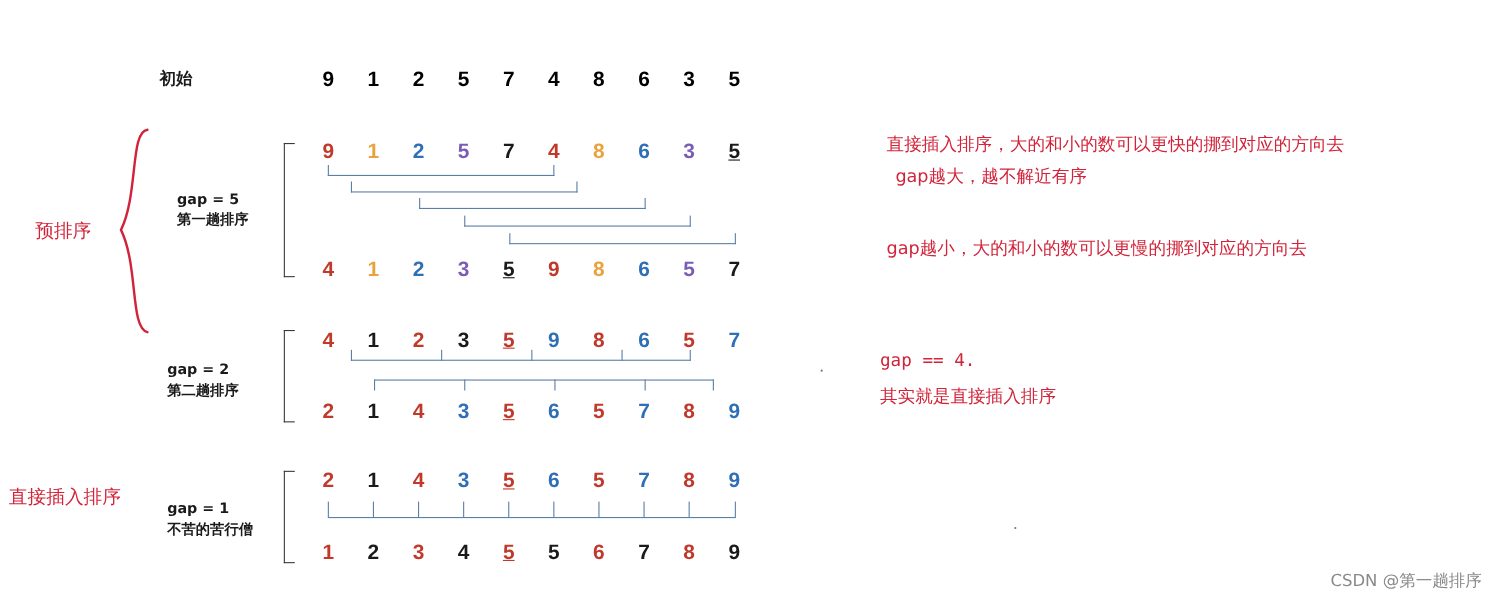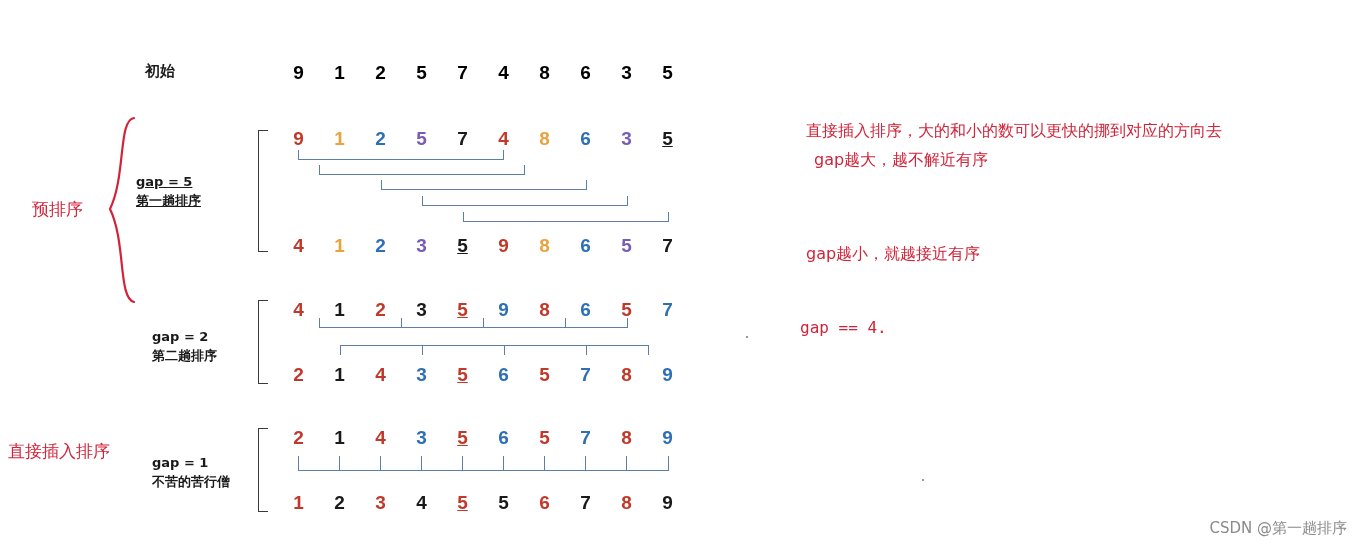--- a/index.html
+++ b/index.html
@@ -135,21 +135,21 @@
     <span class="cell">6</span>
     <span class="cell">3</span>
     <span class="cell">5</span>
   </div>
 
   <div class="label-red" style="left:32px; top:198px;">预排序</div>
   <svg class="curly" style="left:104px; top:116px;" width="36" height="190" viewBox="0 0 36 190">
     <path d="M30 2 C14 4, 22 60, 6 93 C22 126, 14 182, 30 186" fill="none" stroke="#d1243a" stroke-width="2.2" stroke-linecap="round"></path>
   </svg>
 
-  <div class="gaplabel" style="left:136px; top:172px;text-decoration:underline;">
+  <div class="gaplabel" style="left:161px; top:172px;">
     <div>gap = 5</div>
     <div>第一趟排序</div>
   </div>
   <div class="sqbracket" style="left:258px; top:130px; height:120px;"></div>
 
   <div class="numrow" style="left:278px; top:126px;">
     <span class="cell" style="color:#c0392b">9</span>
     <span class="cell" style="color:#e8a33d">1</span>
     <span class="cell" style="color:#2f6fb5">2</span>
     <span class="cell" style="color:#7a5bb5">5</span>
@@ -266,20 +266,21 @@
     <span class="cell u" style="color:#c0392b">5</span>
     <span class="cell" style="color:#1a1a1a">5</span>
     <span class="cell" style="color:#c0392b">6</span>
     <span class="cell" style="color:#1a1a1a">7</span>
     <span class="cell" style="color:#c0392b">8</span>
     <span class="cell" style="color:#1a1a1a">9</span>
   </div>
 
   <div class="note" style="left:806px; top:117px;">直接插入排序，大的和小的数可以更快的挪到对应的方向去</div>
   <div class="note" style="left:814px; top:146px;">gap越大，越不解近有序</div>
-  <div class="note" style="left:806px; top:240px;">gap越小，就越接近有序</div>
+  <div class="note" style="left:806px; top:212px;">gap越小，大的和小的数可以更慢的挪到对应的方向去</div>
   <div class="note-mono" style="left:800px; top:318px;">gap == 4.</div>
+  <div class="note" style="left:800px; top:346px;">其实就是直接插入排序</div>
 
   <div class="dot" style="left:746px; top:336px;"></div>
   <div class="dot" style="left:922px; top:479px;"></div>
 
   <div class="watermark">CSDN @第一趟排序</div>
 </div>
 
 </body></html>

